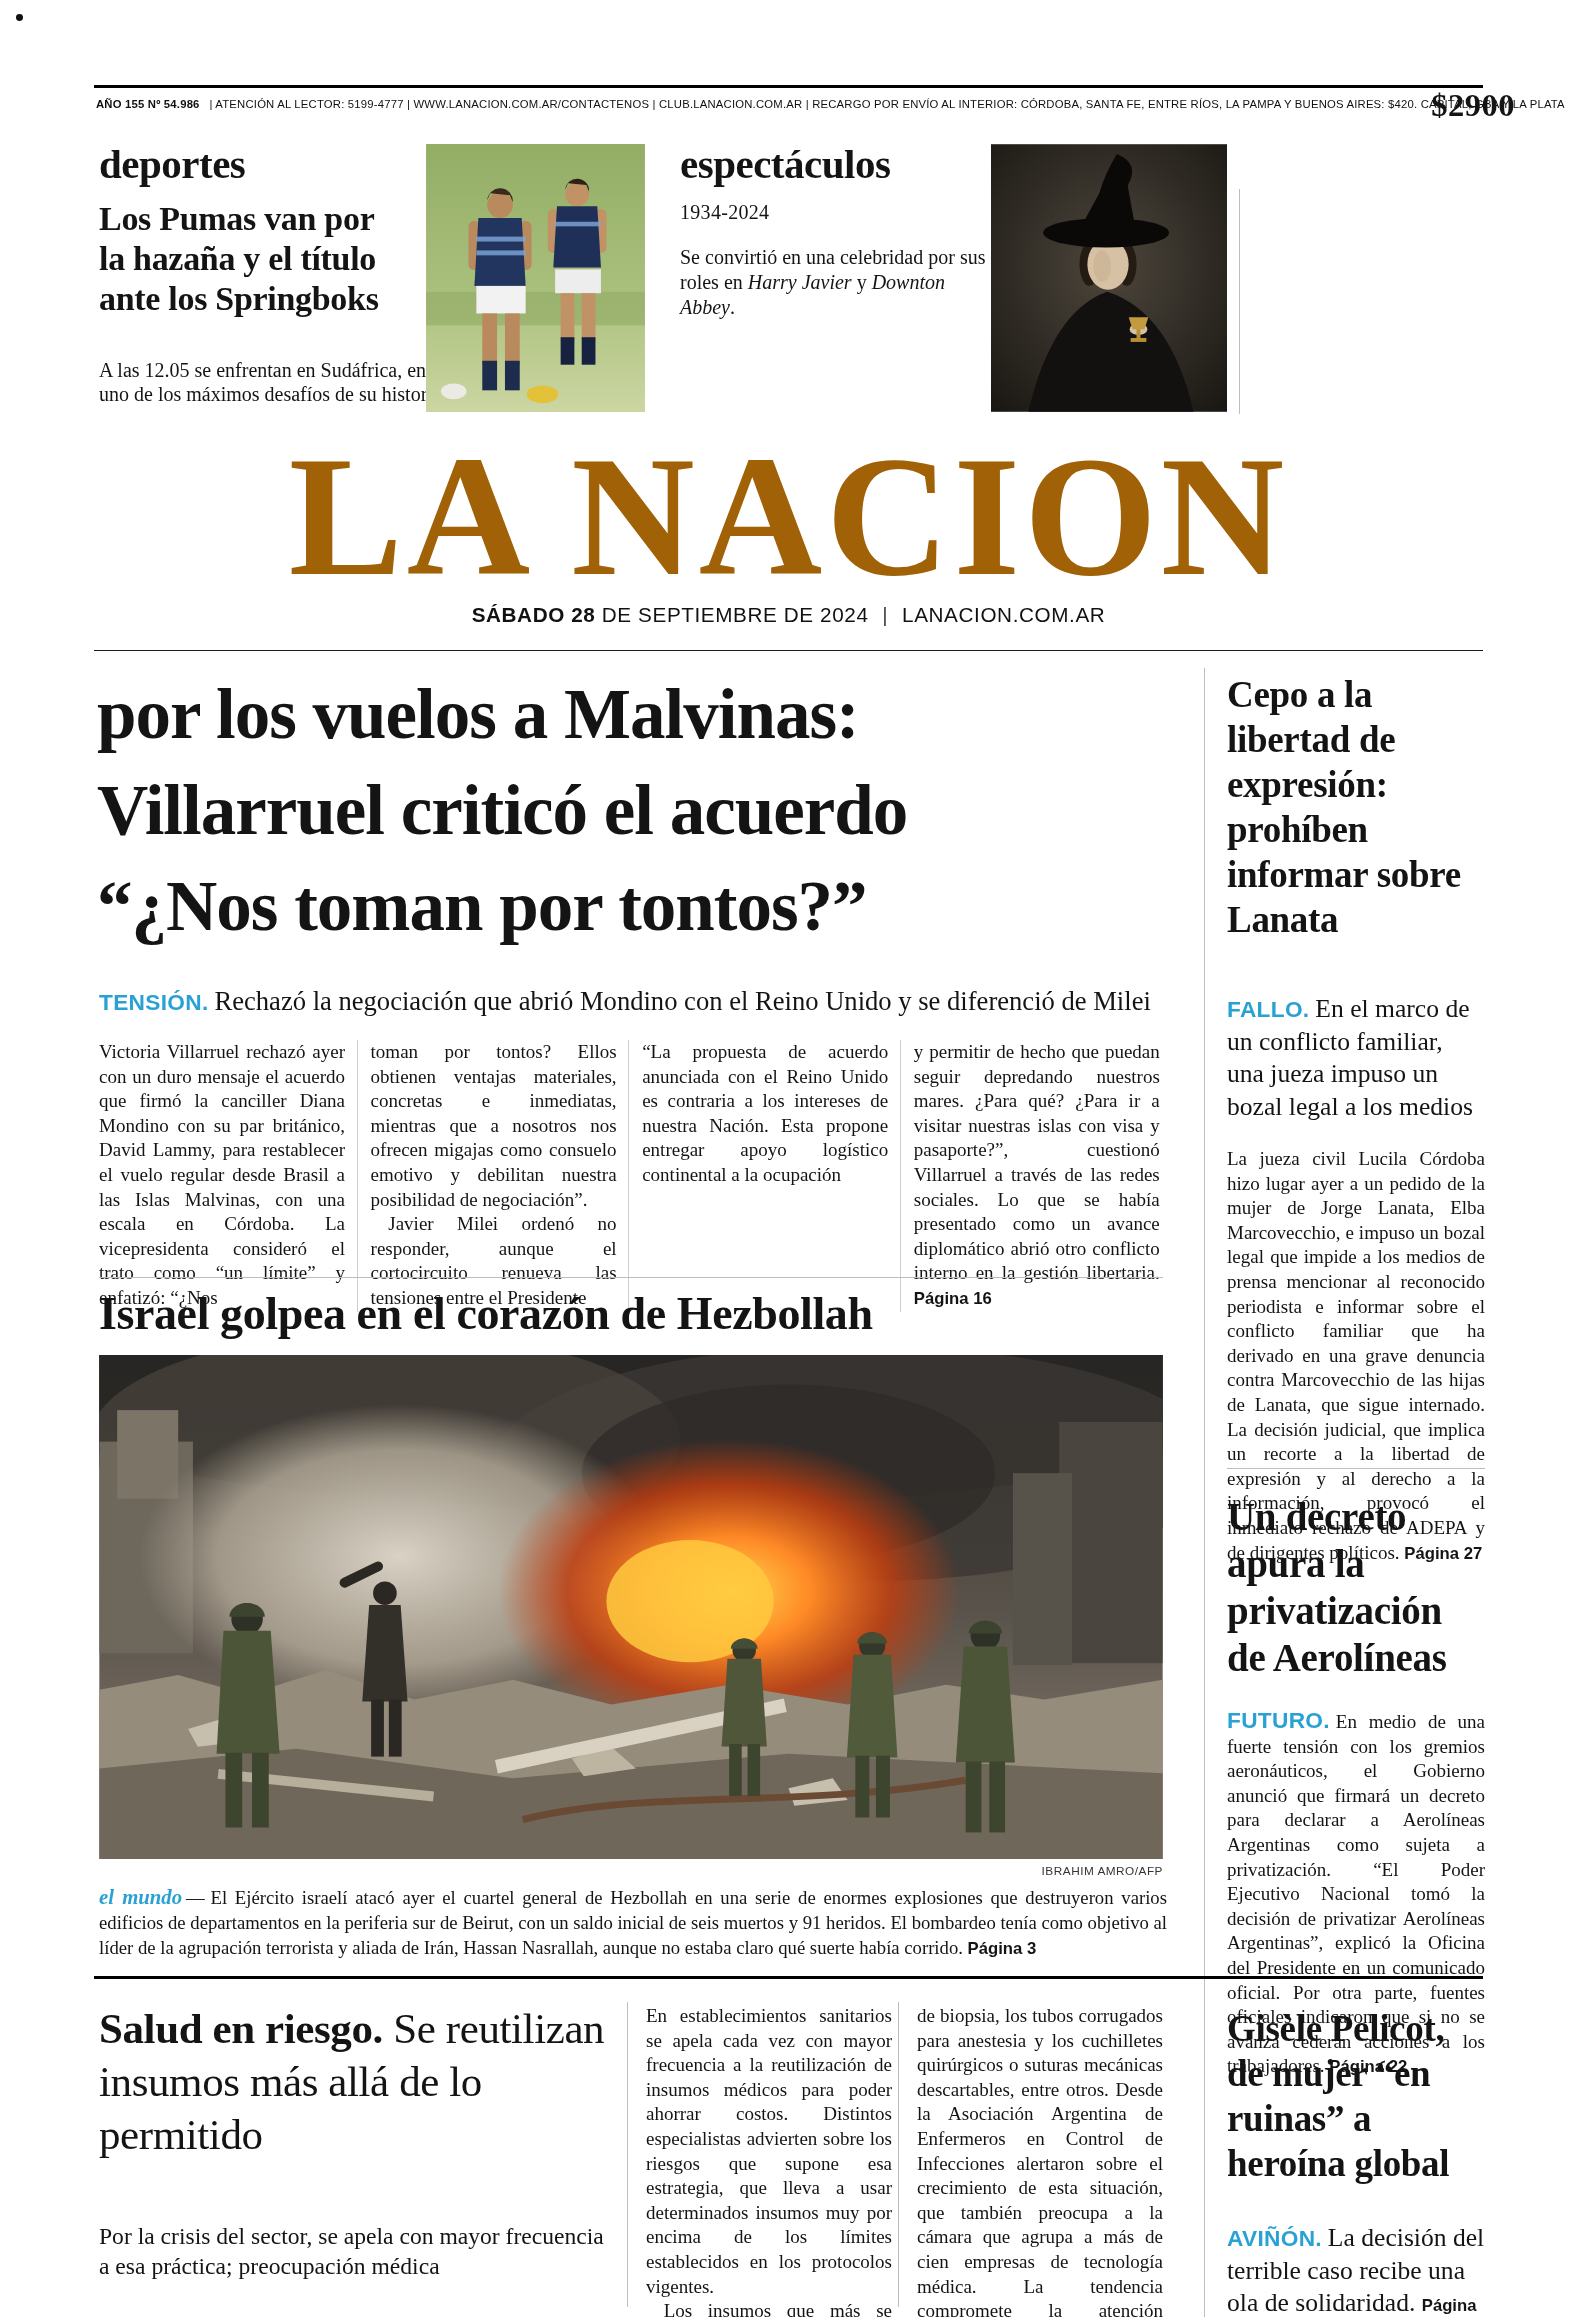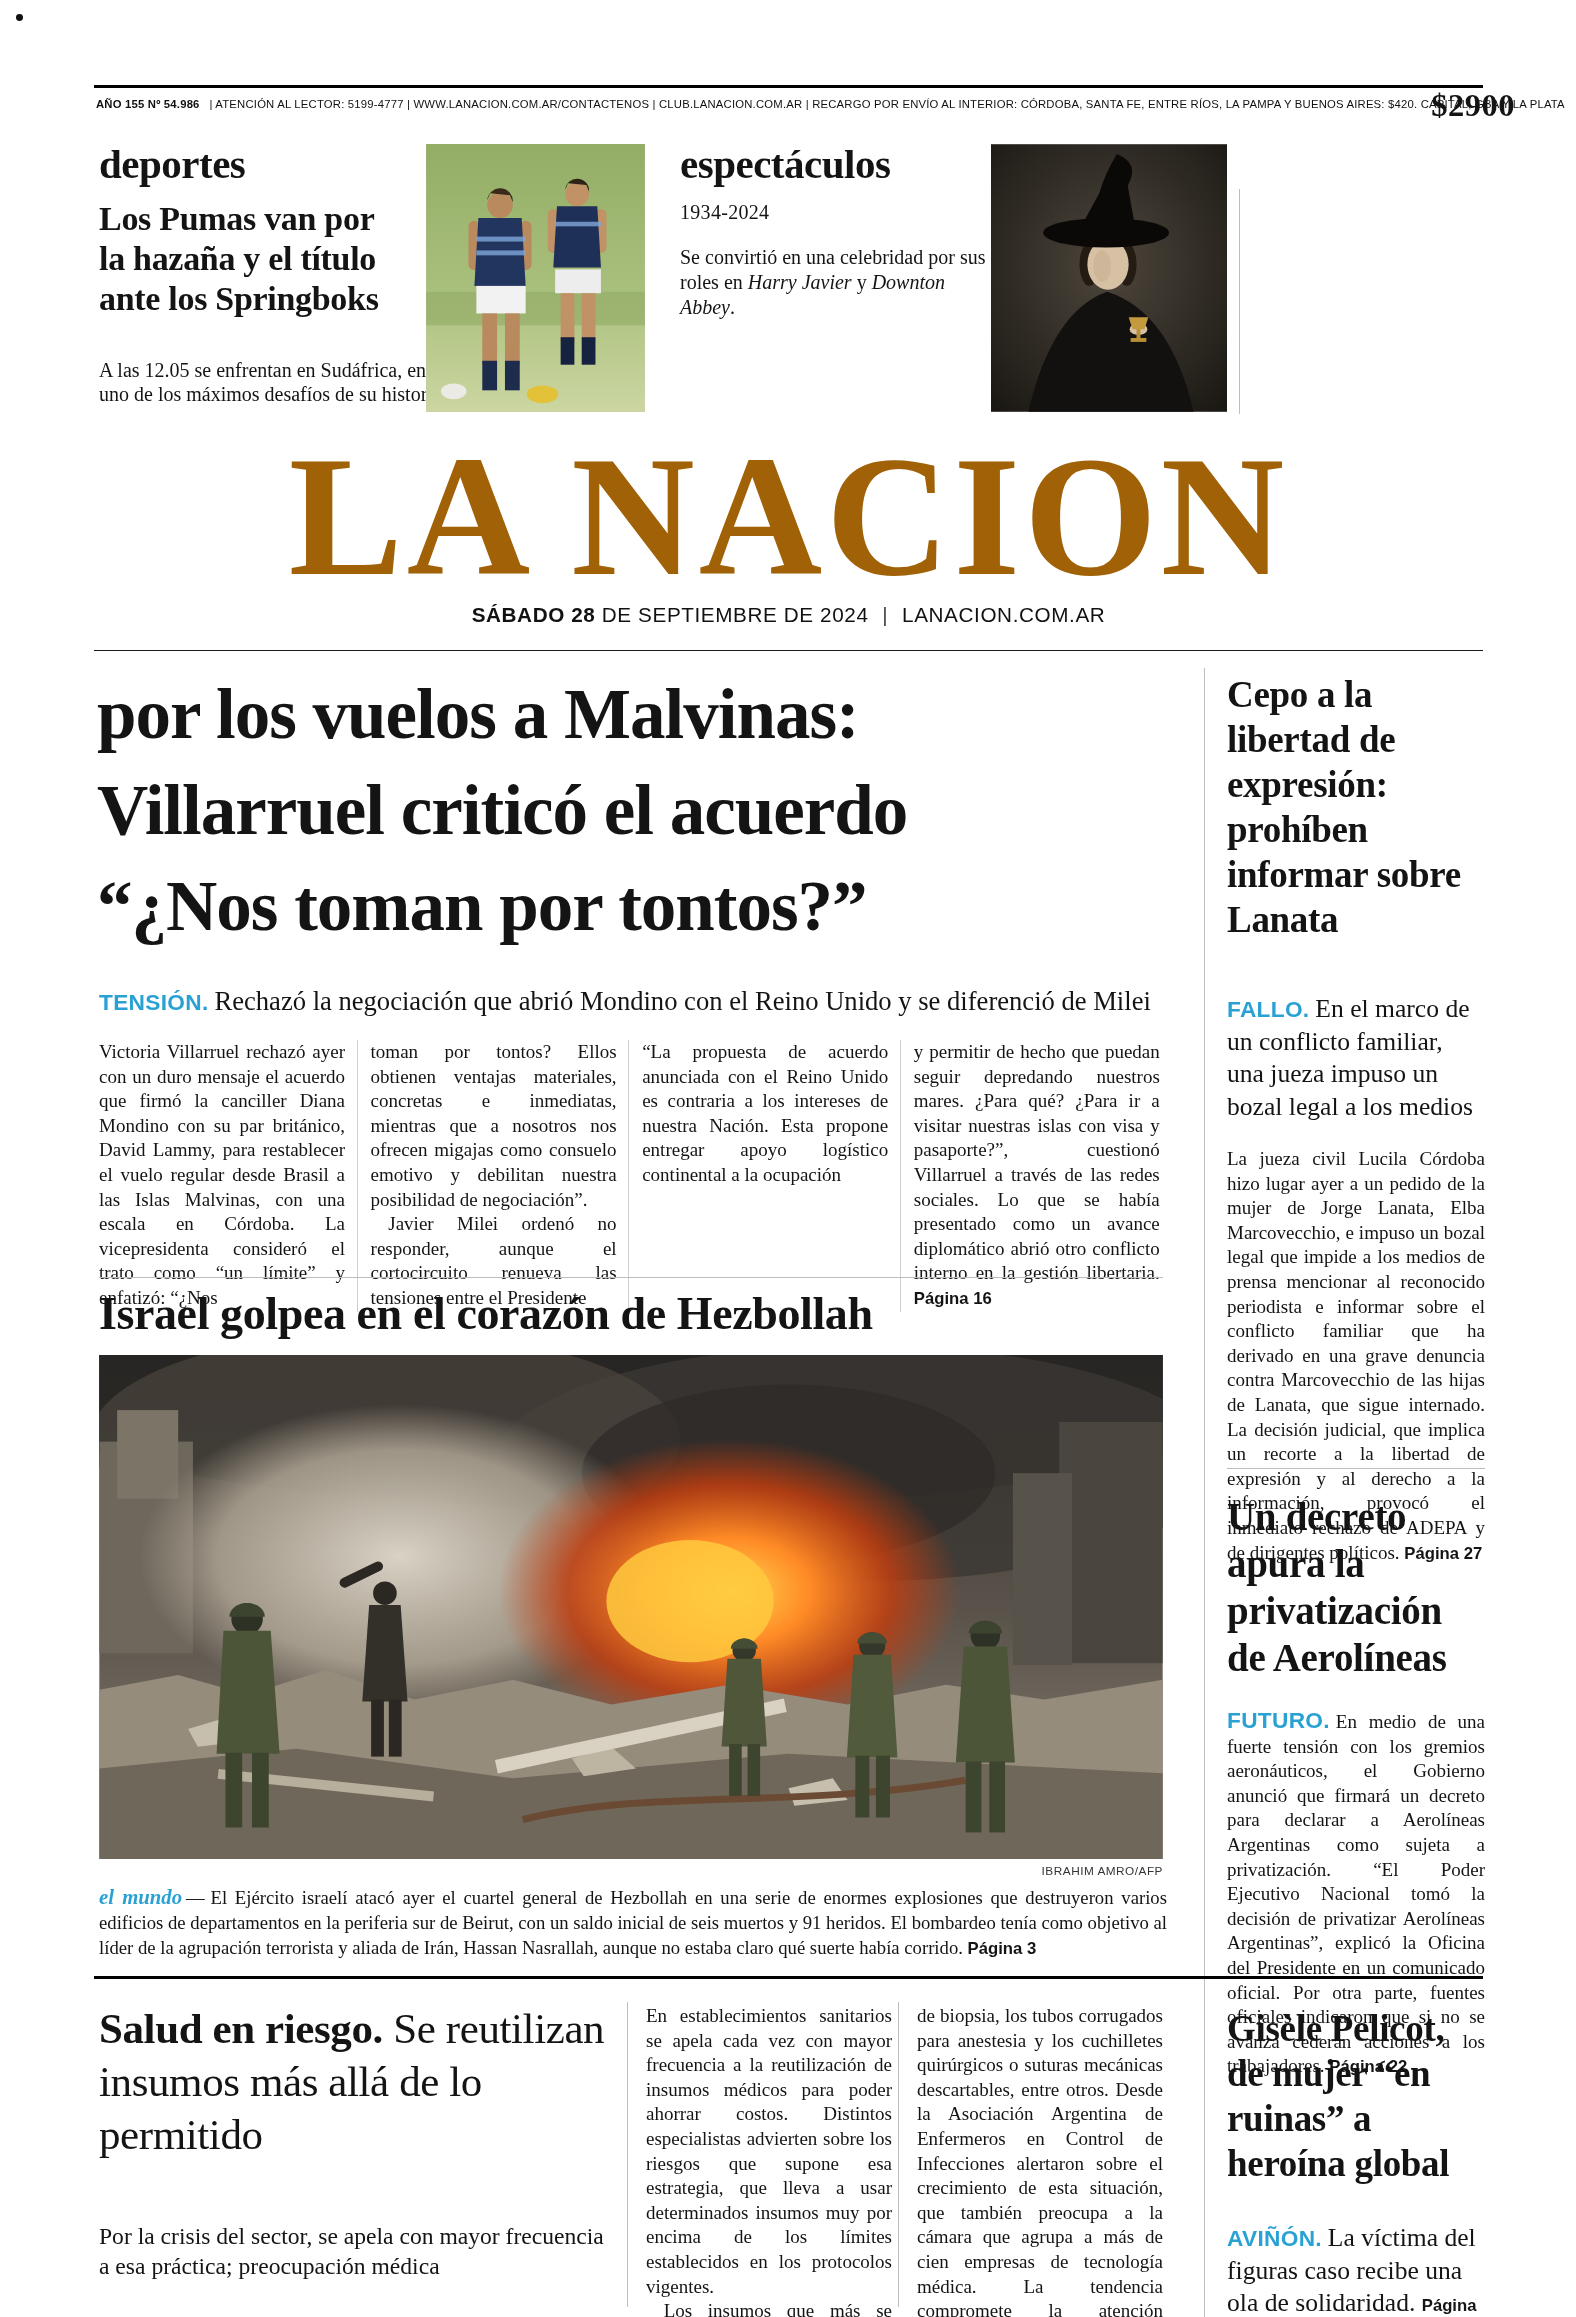--- a/index.html
+++ b/index.html
@@ -348,17 +348,17 @@
       <p>En establecimientos sanitarios se apela cada vez con mayor frecuencia a la reutilización de insumos médicos para poder ahorrar costos. Distintos especialistas advierten sobre los riesgos que supone esa estrategia, que lleva a usar determinados insumos muy por encima de los límites establecidos en los protocolos vigentes.</p>
       <p>Los insumos que más se reutilizan son los catéteres, las pinzas</p>
     </div>
   <div class="abs vrule vr-b2"></div>
   <div class="abs body-text b-col2">
     <p><span>de biopsia, los tubos corrugados para anestesia y los cuchilletes quirúrgicos o suturas mecánicas descartables, entre otros. Desde la Asociación Argentina de Enfermeros en Control de Infecciones alertaron sobre el crecimiento de esta situación, que también preocupa a la cámara que agrupa a más de cien empresas de tecnología médica. La tendencia compromete la atención sanitaria. </span></p>
   </div>
 
   <h2 class="abs sb sb-pel-head" style="margin:0;">Gisèle Pelicot, de mujer “en ruinas” a heroína global</h2>
   <p class="abs sb sb-kicker sb-pel-kicker">
-    <span class="klabel">AVIÑÓN.</span><span>La víctima del figuras caso recibe una ola de solidaridad. </span><b class="pageref">Página 12</b>
+    <span class="klabel">AVIÑÓN.</span><span>La decisión del terrible caso recibe una ola de solidaridad. </span><b class="pageref">Página 12</b>
   </p>
 
 </div>
 
 
 </body></html>

